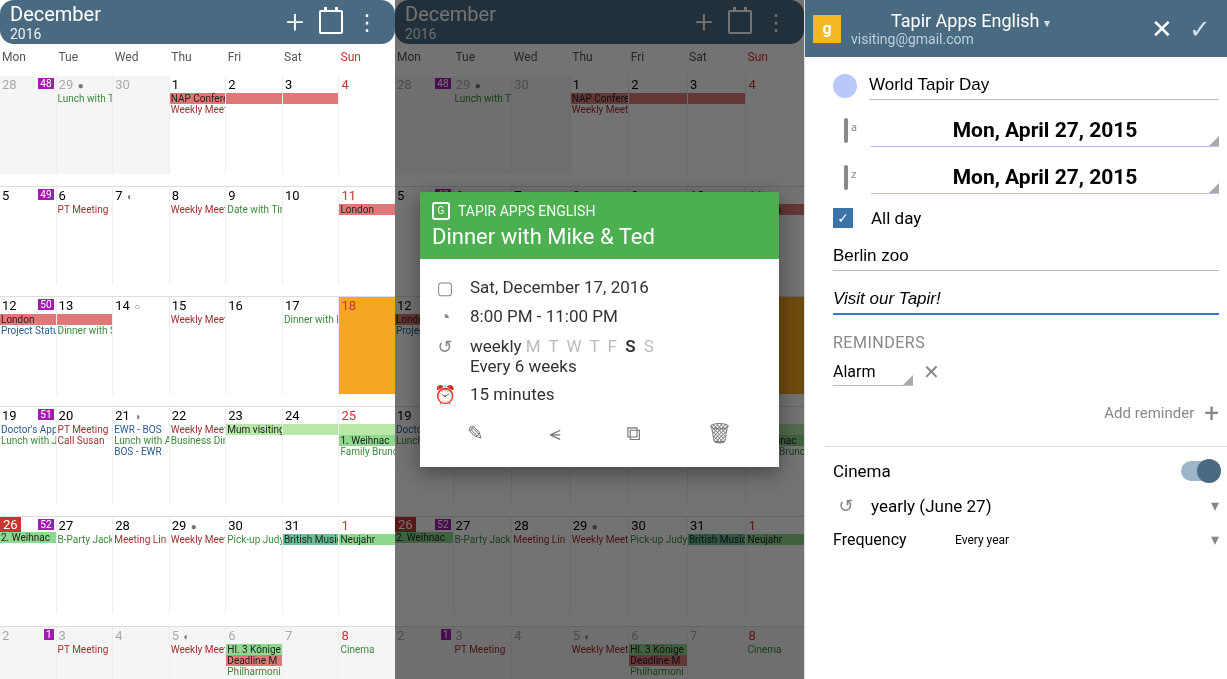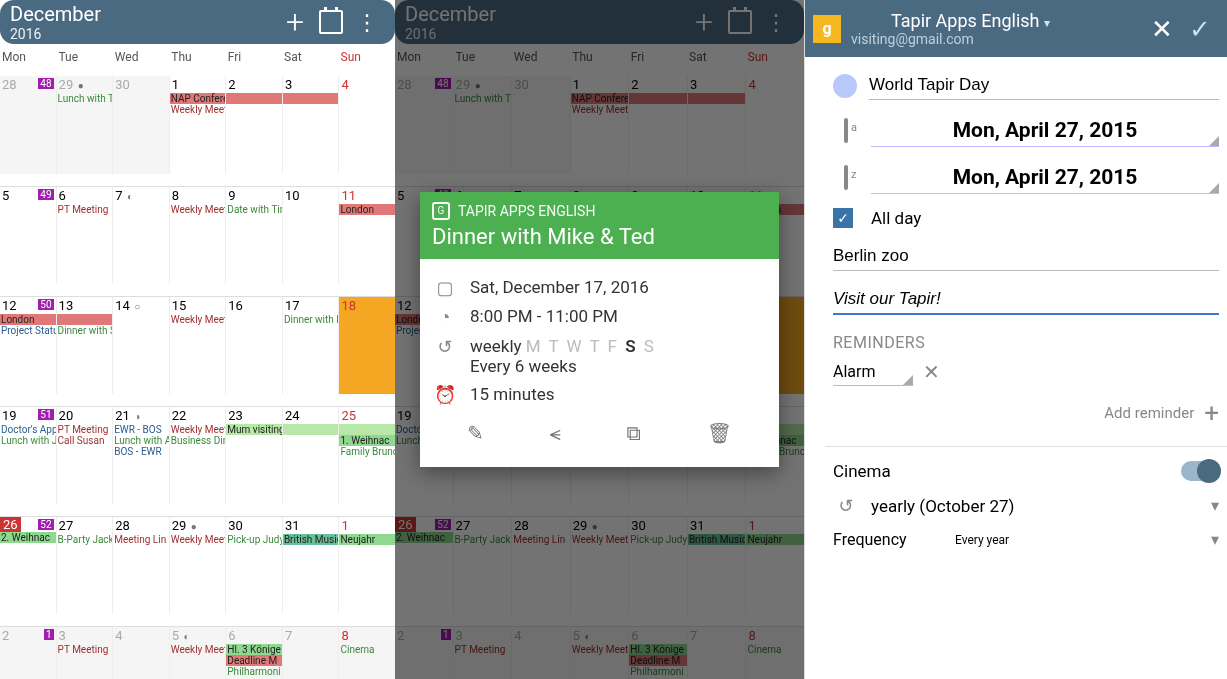--- a/index.html
+++ b/index.html
@@ -341,21 +341,21 @@
       <span>Add reminder</span>
       <span class="plus-ico">+</span>
     </div>
     <div class="divider"></div>
     <div class="frow">
       <span style="font-size:17px;flex:1">Cinema</span>
       <div class="toggle"></div>
     </div>
     <div class="frow">
       <span class="fi">↺</span>
-      <span style="font-size:17px;flex:1">yearly (October 27)</span>
+      <span style="font-size:17px;flex:1">yearly (June 27)</span>
       <span style="color:#888">▾</span>
     </div>
     <div class="frow">
       <span style="font-size:16px;width:110px">Frequency</span>
       <span style="font-size:12px;flex:1">Every year</span>
       <span style="color:#888">▾</span>
     </div>
   </div>
 </div>
 

